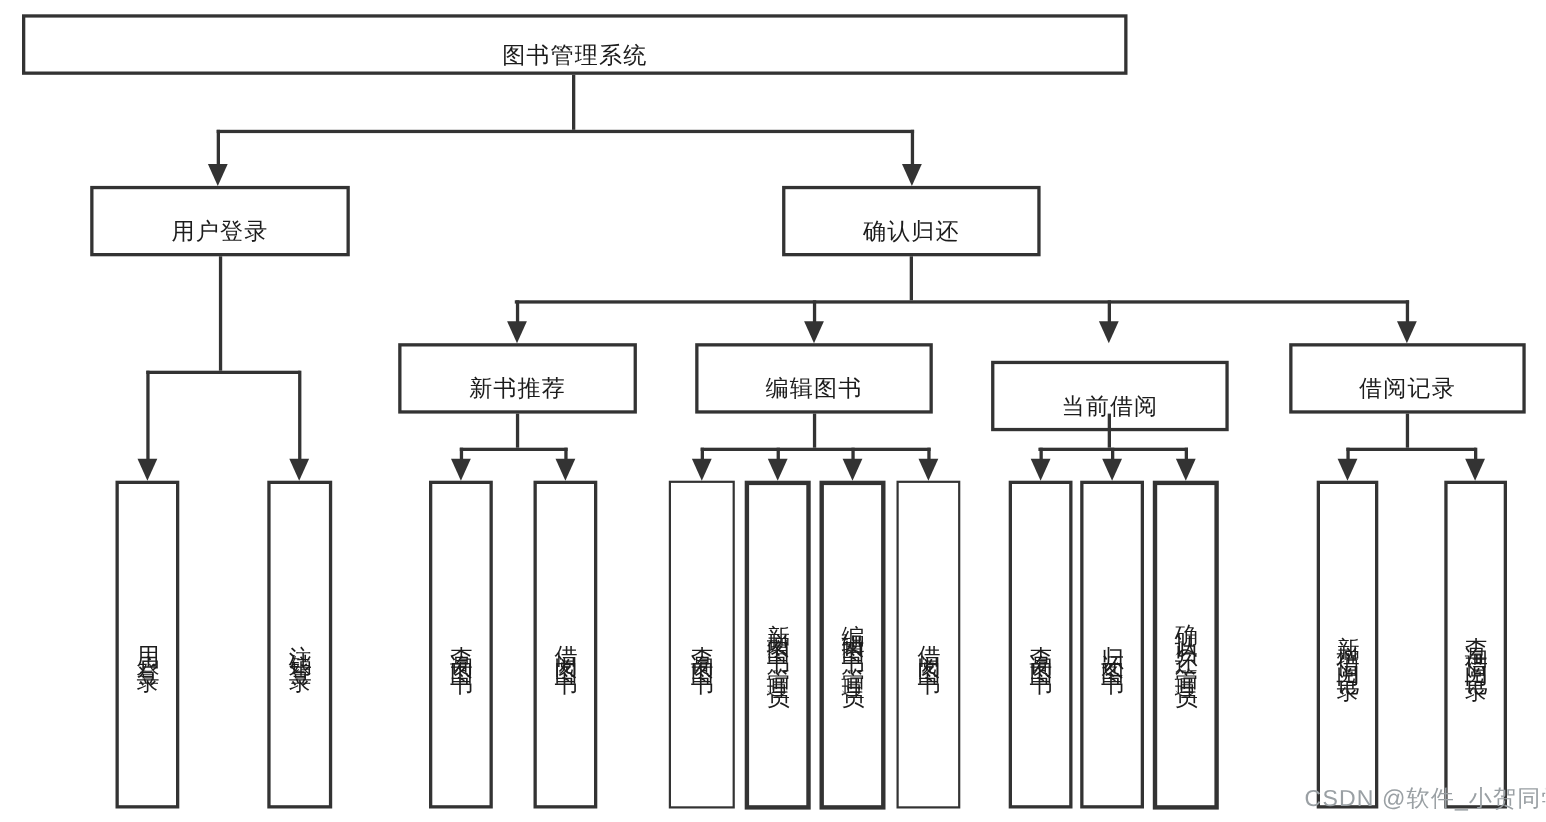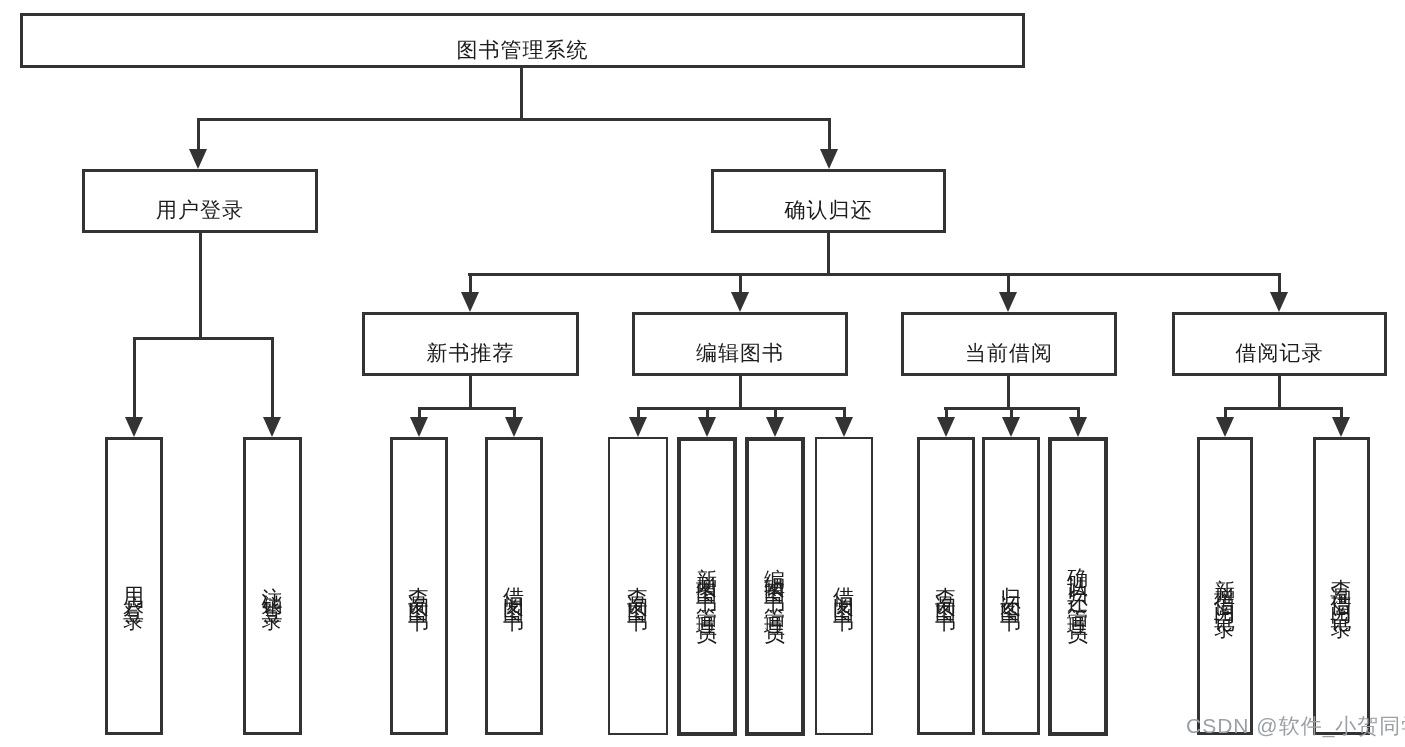--- a/index.html
+++ b/index.html
@@ -65,21 +65,21 @@
   <div class="box" style="left:711px; top:169px; width:235px; height:64px;">
     <span class="hlabel">确认归还</span>
   </div>
 
   <div class="box" style="left:362px; top:312px; width:217px; height:64px;">
     <span class="hlabel">新书推荐</span>
   </div>
   <div class="box" style="left:632px; top:312px; width:216px; height:64px;">
     <span class="hlabel">编辑图书</span>
   </div>
-  <div class="box" style="left:901px; top:312px; width:216px; height:64px;">
+  <div class="box" style="left:901px; top:328px; width:216px; height:64px;">
     <span class="hlabel">当前借阅</span>
   </div>
   <div class="box" style="left:1172px; top:312px; width:215px; height:64px;">
     <span class="hlabel">借阅记录</span>
   </div>
 
   <div class="box vbox" style="left:105px; top:437px; width:58px; height:298px;">
     <span class="vtext">用户登录</span>
   </div>
   <div class="box vbox" style="left:243px; top:437px; width:59px; height:298px;">

